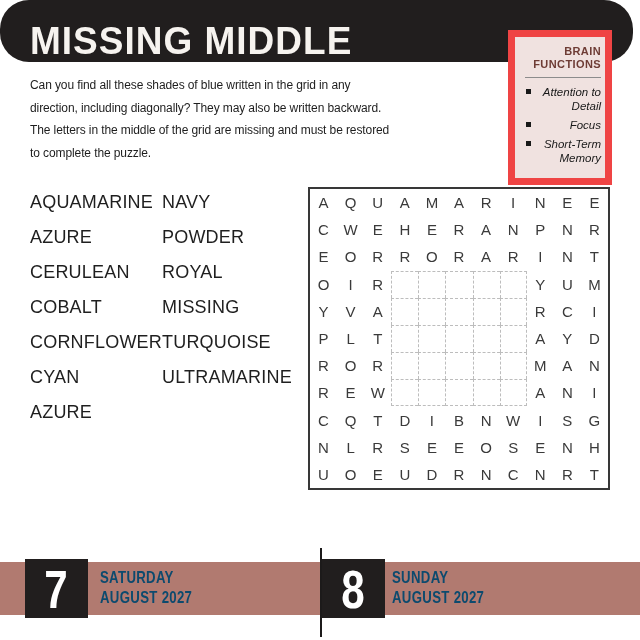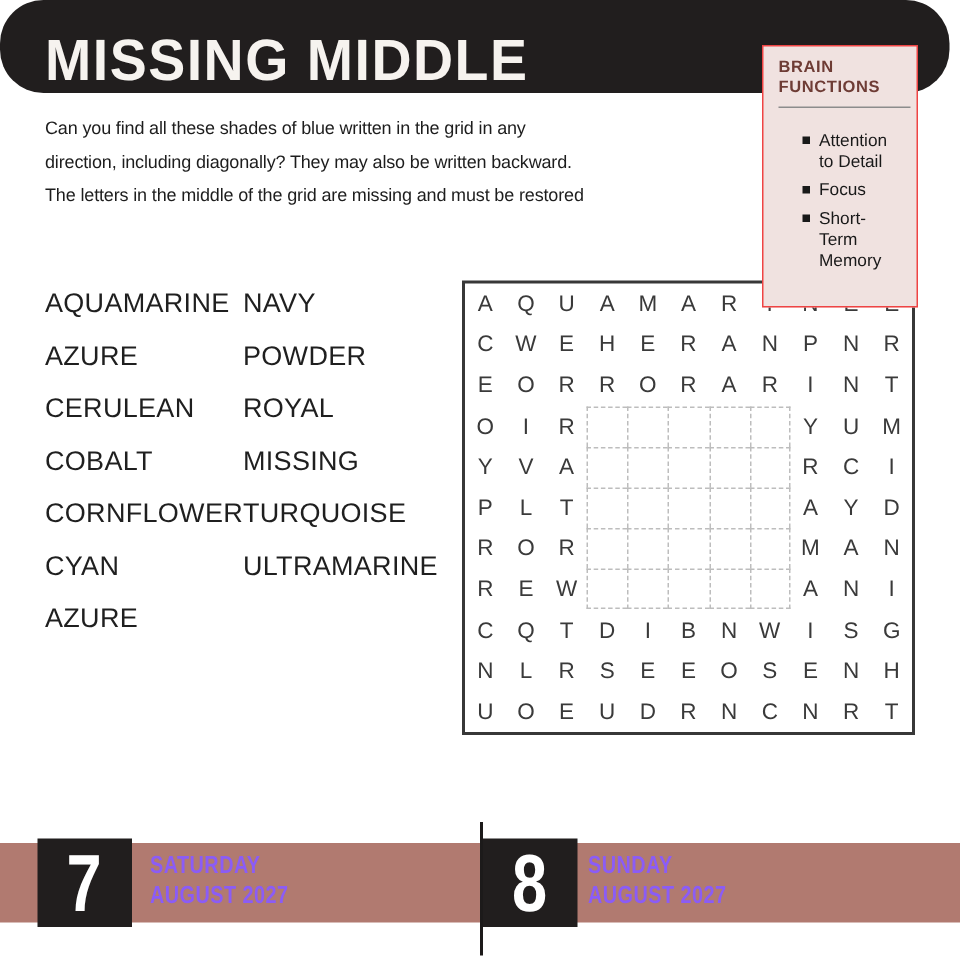--- a/index.html
+++ b/index.html
@@ -6,24 +6,24 @@
   .page{position:relative;width:640px;height:640px;background:#ffffff;overflow:hidden;
         font-family:"Liberation Sans",sans-serif;}
 
   
   .band{position:absolute;left:0;top:0;width:633px;height:62px;background:var(--band-black,#211e1e);z-index:1;border-radius:29px;}
   .title{position:absolute;left:30px;top:19px;margin:0;font-size:37px;font-weight:800;
          letter-spacing:1px;color:#f6f3ef;white-space:nowrap;transform:scale(1,1.05);transform-origin:left top;}
 
   
   .brain-box{position:absolute;left:508px;top:30px;width:104px;min-height:118px;box-sizing:border-box;
-             background:var(--brain-box-bg,#f0e2e0);border:1px solid #ef4444;padding:8px 4px 8px 10px;z-index:3;}
+             background:var(--brain-box-bg,#f0e2e0);border:7px solid #ef4444;padding:8px 4px 8px 10px;z-index:3;text-align:right;}
   .bf-title{font-size:11px;font-weight:bold;letter-spacing:.4px;line-height:13px;color:var(--brain-title,#6e3c35);}
   .bf-divider{border-top:1.5px solid #8c8c8c;margin:6px 0 7px;}
-  .bf-list{list-style:none;margin:15px;padding:0;}
+  .bf-list{list-style:none;margin:0;padding:0;font-style:italic;}
   .bf-item{position:relative;padding-left:12px;font-size:11.5px;line-height:14px;color:#191919;margin-bottom:5px;}
   .bullet{position:absolute;left:1px;top:4px;width:5px;height:5px;background:#191919;}
 
   
   .instructions{position:absolute;left:30px;top:74px;color:#1d1d1d;}
   .instr-line{font-size:12px;line-height:22.5px;letter-spacing:-.1px;white-space:nowrap;}
 
   
   .words{position:absolute;top:185px;}
   .col1{left:30px;}
@@ -39,21 +39,21 @@
   .m-bottom{border-bottom:1px dashed #bdbdbd;}
 
   
   .date-bar{position:absolute;left:0;top:562px;width:640px;height:53px;background:var(--accent-mauve,#b17a70);z-index:1;}
   .date-divider{position:absolute;left:320px;top:548px;width:2px;height:89px;background:#1c1a1a;z-index:2;}
   .daynum-box{position:absolute;top:559px;width:63px;height:59px;background:var(--band-black,#211e1e);
               display:flex;align-items:center;justify-content:center;z-index:2;}
   .daynum-box.pos-left{left:25px;}
   .daynum-box.pos-right{left:322px;}
   .daynum{font-size:54px;font-weight:800;color:#ffffff;line-height:1;transform:scaleX(.78);}
-  .date-text{position:absolute;top:567px;z-index:2;color:#8b5cf6;}
+  .date-text{position:absolute;top:567px;z-index:2;color:#0c4a6e;}
   .date-text.pos-left{left:100px;}
   .date-text.pos-right{left:392px;}
   .date-line{font-size:16.5px;font-weight:bold;line-height:20px;letter-spacing:.4px;
              transform:scaleX(.8);transform-origin:left center;white-space:nowrap;}
 </style>
 </head>
 <body>
 
 <div class="page">
 
@@ -68,20 +68,21 @@
         <li class="bf-item"><span class="bullet"></span><span>Attention to Detail</span></li>
         <li class="bf-item"><span class="bullet"></span><span>Focus</span></li>
         <li class="bf-item"><span class="bullet"></span><span>Short-Term Memory</span></li>
       </ul>
   </aside>
 
   <div class="instructions">
       <div class="instr-line">Can you find all these shades of blue written in the grid in any</div>
       <div class="instr-line">direction, including diagonally? They may also be written backward.</div>
       <div class="instr-line">The letters in the middle of the grid are missing and must be restored</div>
+      <div class="instr-line">to complete the puzzle.</div>
     </div>
 
   <div class="words col1">
       <div class="word">AQUAMARINE</div>
       <div class="word">AZURE</div>
       <div class="word">CERULEAN</div>
       <div class="word">COBALT</div>
       <div class="word">CORNFLOWER</div>
       <div class="word">CYAN</div>
       <div class="word">AZURE</div>

